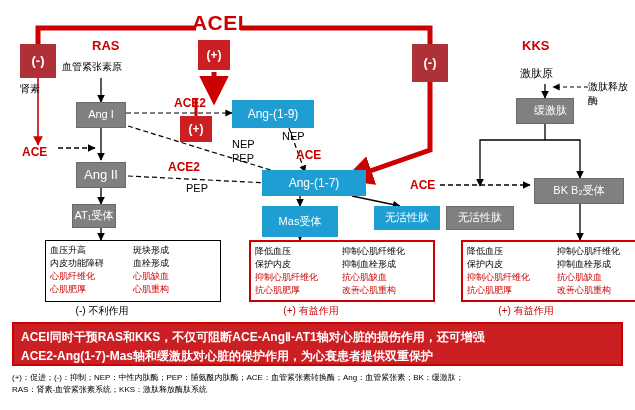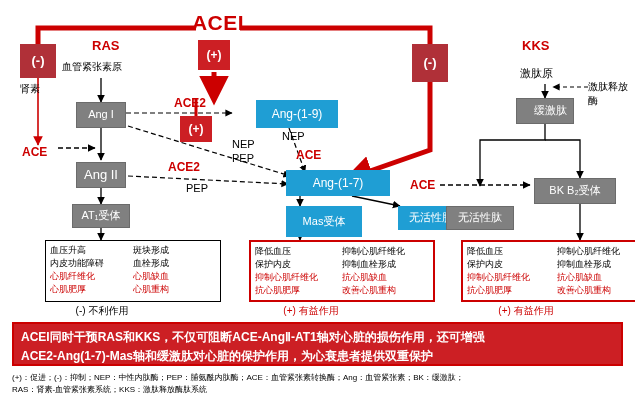--- a/index.html
+++ b/index.html
@@ -5,21 +5,21 @@
   html,body{margin:0;padding:0;}
   body{
     width:635px;height:410px;background:#ffffff;
     font-family:"Liberation Sans", sans-serif;
     position:relative;overflow:hidden;
   }
   #stage{position:absolute;left:0;top:0;width:635px;height:410px;}
   svg#wires{position:absolute;left:0;top:0;width:635px;height:410px;}
   .node{position:absolute;box-sizing:border-box;display:flex;align-items:center;justify-content:center;text-align:center;line-height:1.05;}
   .gray{background:#808080;color:#ffffff;border:1px solid #6b6b6b;}
-  .blue{background:#1f9ed4;color:#ffffff;margin-left:24px;}
+  .blue{background:#1f9ed4;color:#ffffff;}
   .darkred{background:#b03038;color:#ffffff;}
   .plusbox{background:#cc1f24;color:#ffffff;font-weight:bold;}
   .title-acei{font-size:21px;font-weight:bold;color:#cc0000;letter-spacing:0.5px;}
   .lbl{position:absolute;font-size:10px;color:#000;}
   .lbl.red{color:#cc0000;font-weight:bold;}
   .panel{position:absolute;box-sizing:border-box;display:flex;flex-wrap:wrap;align-content:flex-start;padding:3px 4px;margin-left:31px;}
   .panel.black{border:1px solid #000000;}
   .panel.red{border:2px solid #cc0000;}
   .panel .it{width:50%;font-size:9px;color:#000;line-height:1.45;}
   .panel .it.r{color:#cc0000;}
@@ -104,40 +104,40 @@
   <div class="node darkred" style="left:412px;top:44px;width:36px;height:38px;font-size:13px;font-weight:bold;">(-)</div>
   <div class="node plusbox" style="left:198px;top:40px;width:32px;height:30px;font-size:12px;">(+)</div>
   <div class="node plusbox" style="left:180px;top:116px;width:32px;height:26px;font-size:12px;">(+)</div>
 
   <div class="lbl" style="left:62px;top:60px;font-size:10px;">血管紧张素原</div>
   <div class="lbl" style="left:20px;top:82px;font-size:10px;">肾素</div>
   <div class="lbl red" style="left:22px;top:145px;font-size:12px;">ACE</div>
 
   <div class="node gray" style="left:76px;top:102px;width:50px;height:26px;font-size:11px;">Ang I</div>
   <div class="node gray" style="left:76px;top:162px;width:50px;height:26px;font-size:13px;">Ang II</div>
-  <div class="node gray" style="left:72px;top:204px;width:58px;height:24px;font-size:11px;">AT₁受体</div>
+  <div class="node gray" style="left:72px;top:204px;width:44px;height:24px;font-size:11px;">AT₁受体</div>
 
   <div class="lbl red" style="left:174px;top:96px;font-size:12px;">ACE2</div>
   <div class="lbl red" style="left:168px;top:160px;font-size:12px;">ACE2</div>
   <div class="lbl" style="left:186px;top:182px;font-size:11px;">PEP</div>
   <div class="lbl" style="left:232px;top:138px;font-size:11px;">NEP</div>
   <div class="lbl" style="left:282px;top:130px;font-size:11px;">NEP</div>
   <div class="lbl" style="left:232px;top:152px;font-size:11px;">PEP</div>
   <div class="lbl red" style="left:296px;top:148px;font-size:12px;">ACE</div>
 
   <div class="node blue" style="left:232px;top:100px;width:82px;height:28px;font-size:12px;">Ang-(1-9)</div>
   <div class="node blue" style="left:262px;top:170px;width:104px;height:26px;font-size:12px;">Ang-(1-7)</div>
   <div class="node blue" style="left:262px;top:206px;width:76px;height:31px;font-size:11px;">Mas受体</div>
   <div class="node blue" style="left:374px;top:206px;width:66px;height:24px;font-size:11px;">无活性肽</div>
   <div class="lbl red" style="left:410px;top:178px;font-size:12px;">ACE</div>
 
   <div class="lbl" style="left:520px;top:66px;font-size:11px;">激肽原</div>
   <div class="lbl" style="left:588px;top:80px;font-size:10px;">激肽释放酶</div>
   <div class="node gray" style="left:516px;top:98px;width:58px;height:26px;font-size:11px;padding-left:11px;">缓激肽</div>
-  <div class="node gray" style="left:534px;top:178px;width:82px;height:26px;font-size:11px;">BK B₂受体</div>
+  <div class="node gray" style="left:534px;top:178px;width:90px;height:26px;font-size:11px;">BK B₂受体</div>
   <div class="node gray" style="left:446px;top:206px;width:68px;height:24px;font-size:11px;">无活性肽</div>
 
   <div class="panel black" style="left:14px;top:240px;width:176px;height:62px;">
     <div class="it">血压升高</div>
     <div class="it">斑块形成</div>
     <div class="it">内皮功能障碍</div>
     <div class="it">血栓形成</div>
     <div class="it r">心肌纤维化</div>
     <div class="it r">心肌缺血</div>
     <div class="it r">心肌肥厚</div>

